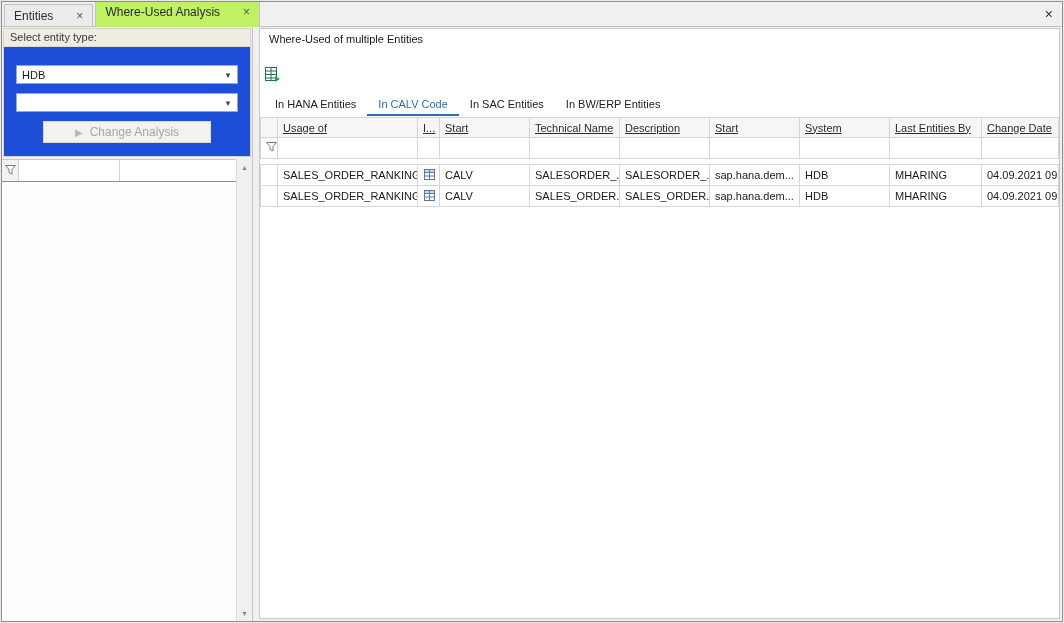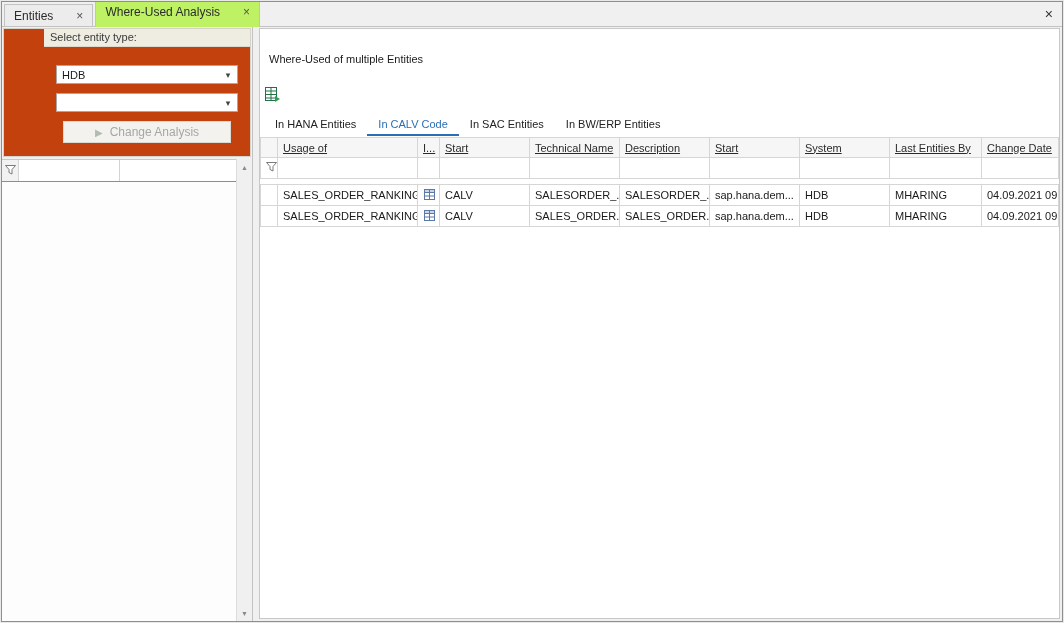--- a/index.html
+++ b/index.html
@@ -35,21 +35,21 @@
     position: absolute; right: 9px; top: 5px;
     font-size: 14px; color: #333; line-height: 1; cursor: default;
   }
 
   
   .left-panel {
     position: absolute; top: 25px; left: 0; width: 251px; bottom: 0;
     background: #f0f0f0; border-right: 1px solid #c2c2c2;
     display: flex; flex-direction: column;
   }
-  .groupbox { margin: 1px; border: 1px solid #d6d3ca; background: #c2410c; padding-left: 40px; }
+  .groupbox { margin: 1px; border: 1px solid #d6d3ca; background: #1d4ed8; }
   .group-header {
     height: 18px; line-height: 17px; padding: 0 6px;
     background: #efece2; border-bottom: 1px solid #ddd9cd;
     color: #3a3a3a;
   }
   .group-body { padding: 18px 12px 13px 12px; }
   .combo {
     height: 19px; background: #fff; border: 1px solid #a7a7a7;
     display: flex; align-items: center; padding: 0 2px 0 5px;
     margin-bottom: 9px; cursor: default;
@@ -89,21 +89,21 @@
     color: #8a8a8a; font-size: 7px; background: #f0f0f0;
   }
   .scroll-track { flex: 1; }
 
   
   .right-panel {
     position: absolute; top: 26px; left: 257px; right: 2px; bottom: 2px;
     background: #ffffff; border: 1px solid #c8c8c8;
     overflow: hidden;
   }
-  .rp-title { padding: 24px 0 0 9px; color: #1a1a1a; }
+  .rp-title { padding: 4px 0 0 9px; color: #1a1a1a; }
   .export-icon { margin: 21px 0 0 4px; width: 18px; height: 17px; cursor: default; }
 
   .rp-tabs {
     display: flex; align-items: flex-end;
     margin: 11px 0 0 4px; height: 22px;
   }
   .rp-tab {
     padding: 3px 11px 4px 11px; color: #222; cursor: default;
     border-bottom: 2px solid transparent; white-space: nowrap;
   }

